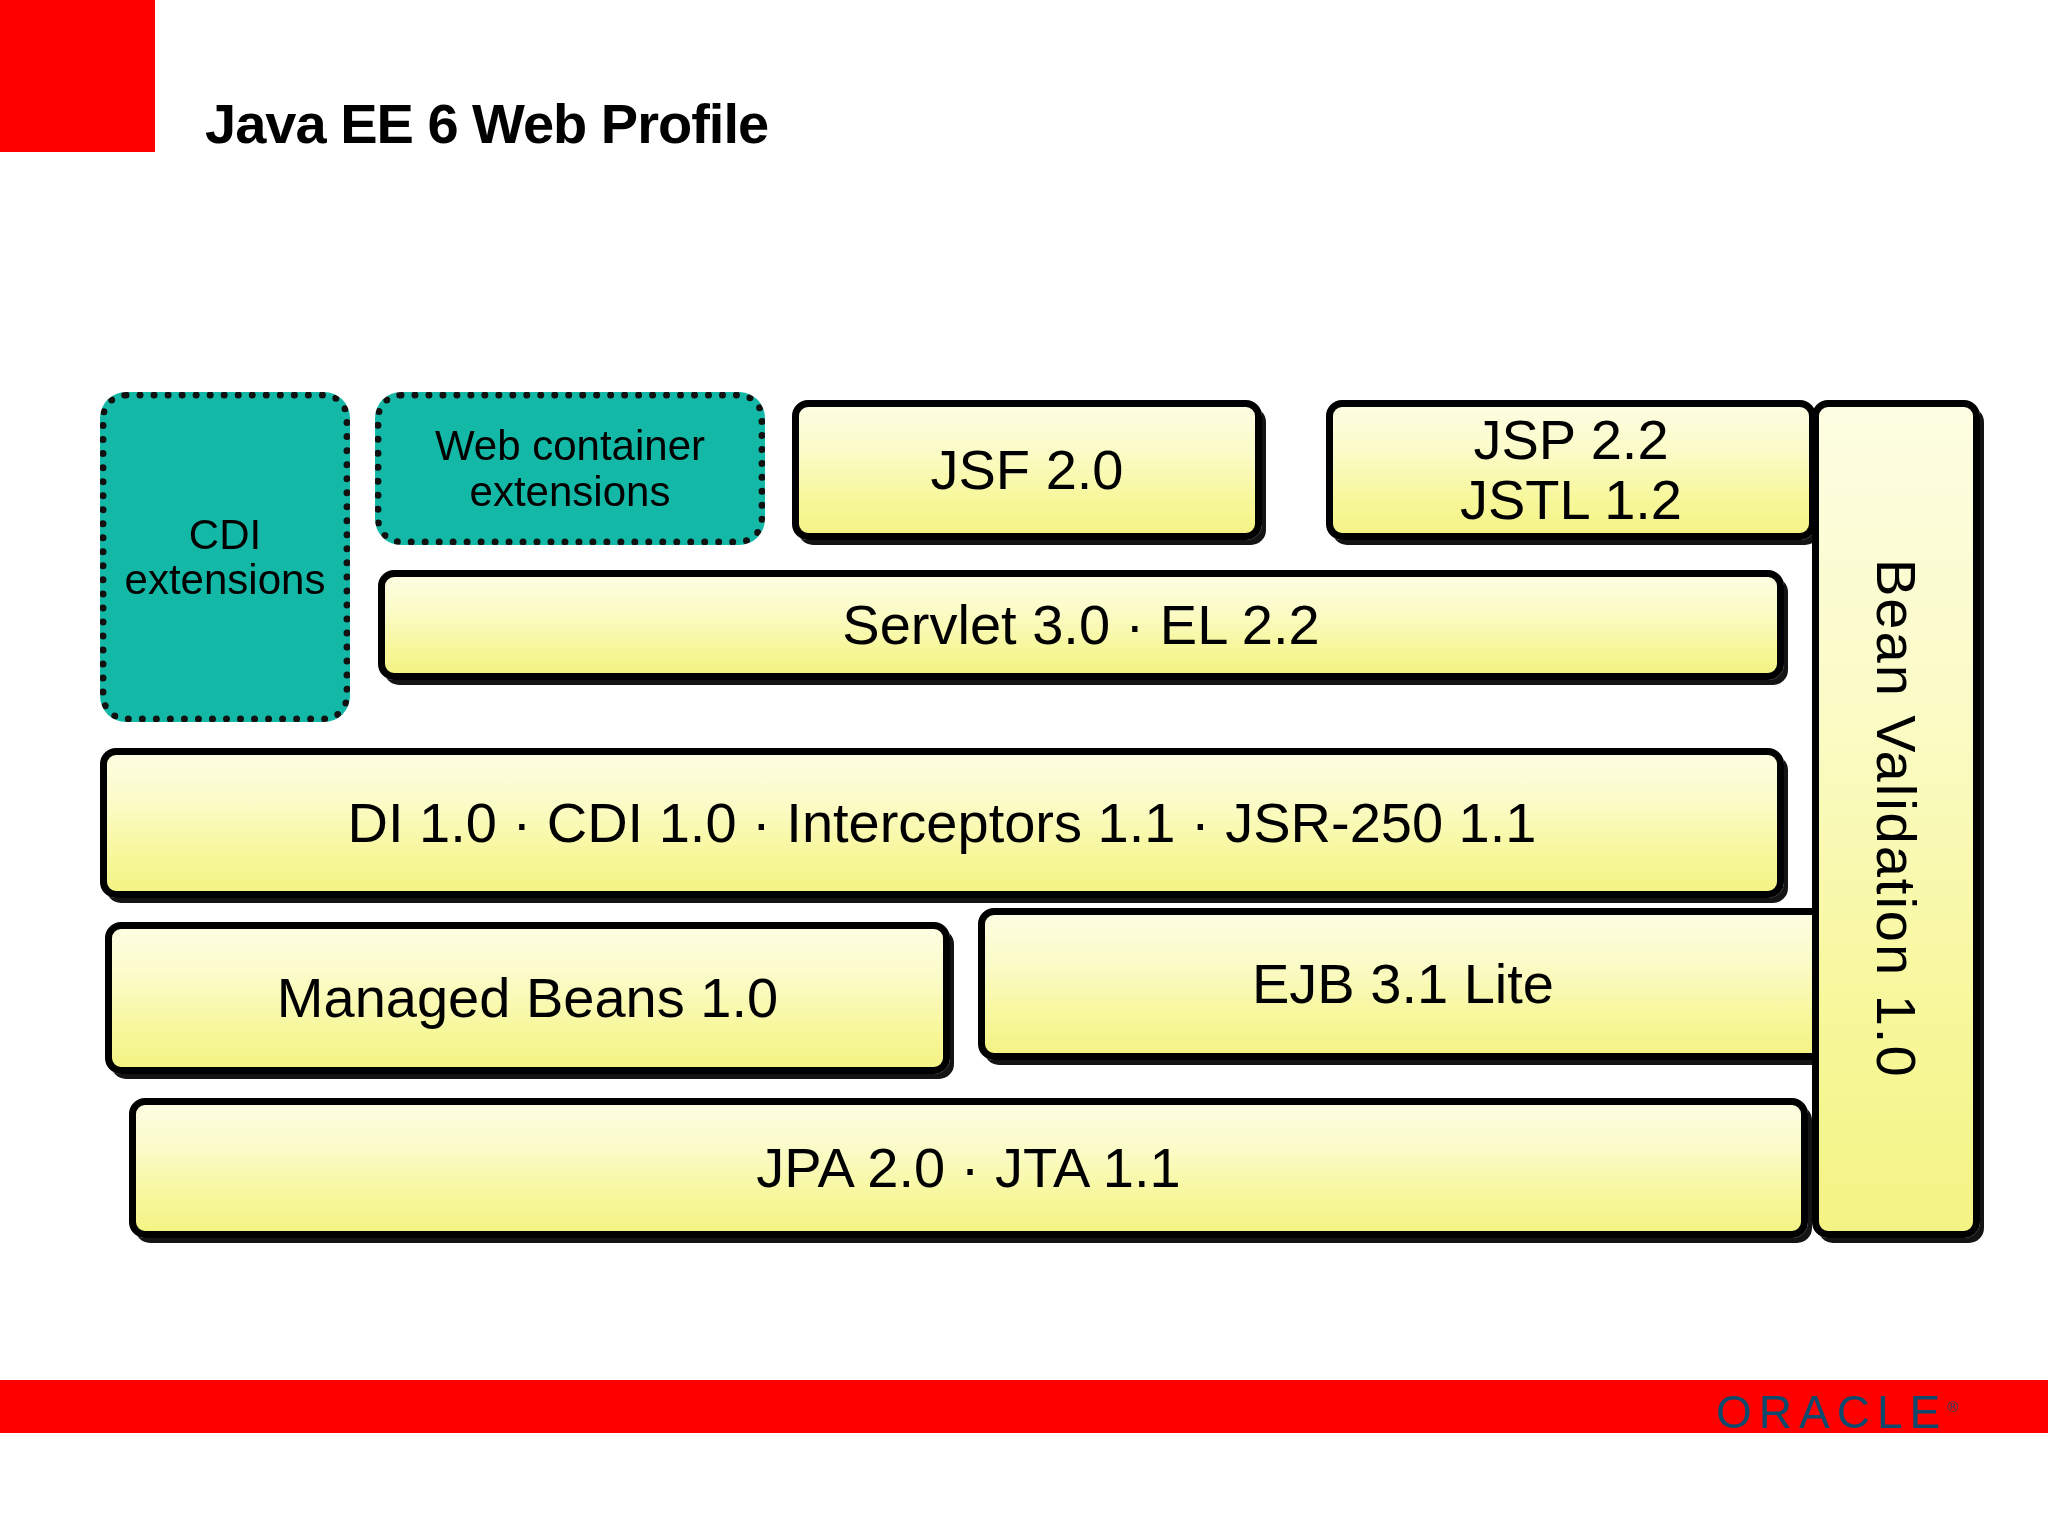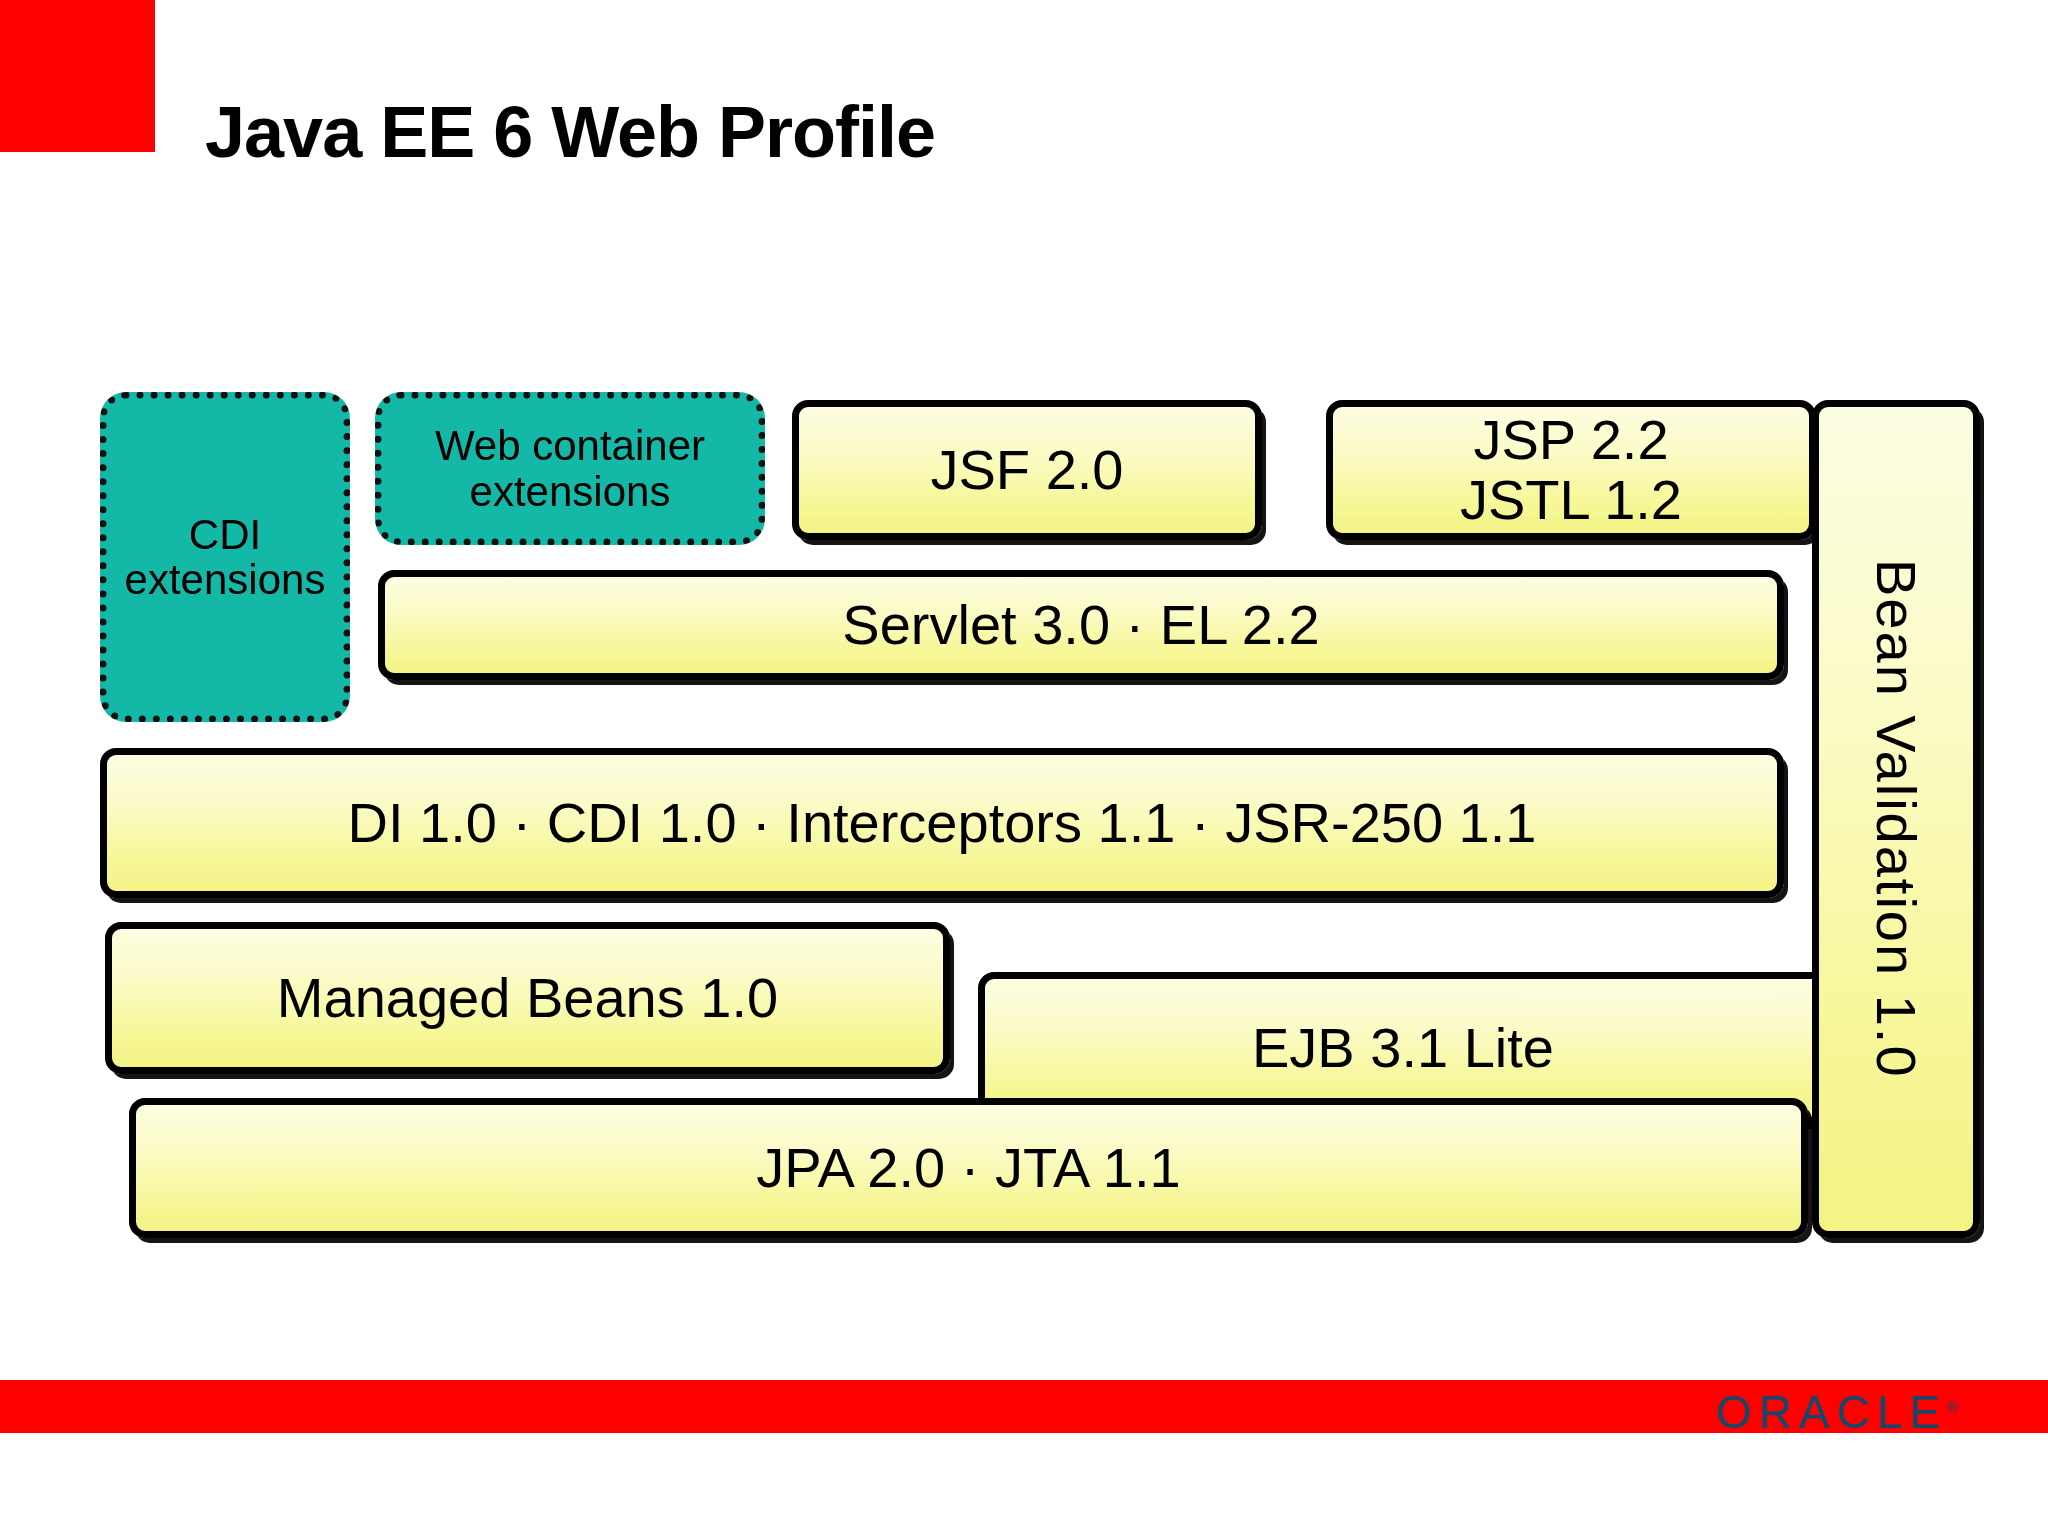--- a/index.html
+++ b/index.html
@@ -7,21 +7,21 @@
     width:2048px;height:1536px;background:#ffffff;
     font-family:"Liberation Sans", sans-serif;
     overflow:hidden;position:relative;
   }
   #slide{position:absolute;left:0;top:0;width:2048px;height:1536px;background:#fff;}
 
   
   .red-square{position:absolute;left:0;top:0;width:155px;height:152px;background:#ff0000;}
   .slide-title{
     position:absolute;left:205px;top:96px;
-    font-size:72px;font-weight:bold;color:#000000;
+    font-size:56px;font-weight:bold;color:#000000;
     letter-spacing:-1px;line-height:1;white-space:nowrap;
   }
 
   
   #diagram{position:absolute;left:0;top:0;width:2048px;height:1536px;}
 
   .box{
     position:absolute;
     box-sizing:border-box;
     display:flex;align-items:center;justify-content:center;
@@ -99,21 +99,21 @@
     </div>
 
     <div class="box yellow" style="left:100px;top:748px;width:1684px;height:150px;">
       <span>DI 1.0 · CDI 1.0 · Interceptors 1.1 · JSR-250 1.1</span>
     </div>
 
     <div class="box yellow" style="left:105px;top:922px;width:845px;height:152px;">
       <span>Managed Beans 1.0</span>
     </div>
 
-    <div class="box yellow" style="left:978px;top:972px;width:850px;height:152px;">
+    <div class="box yellow" style="left:978px;top:908px;width:850px;height:152px;">
       <span>EJB 3.1 Lite</span>
     </div>
 
     <div class="box yellow" style="left:105px;top:1098px;width:1679px;height:140px;margin-left:24px;">
       <span>JPA 2.0 · JTA 1.1</span>
     </div>
 
     <div class="box yellow" style="left:1812px;top:400px;width:168px;height:838px;">
       <span class="vertical">Bean Validation 1.0</span>
     </div>

